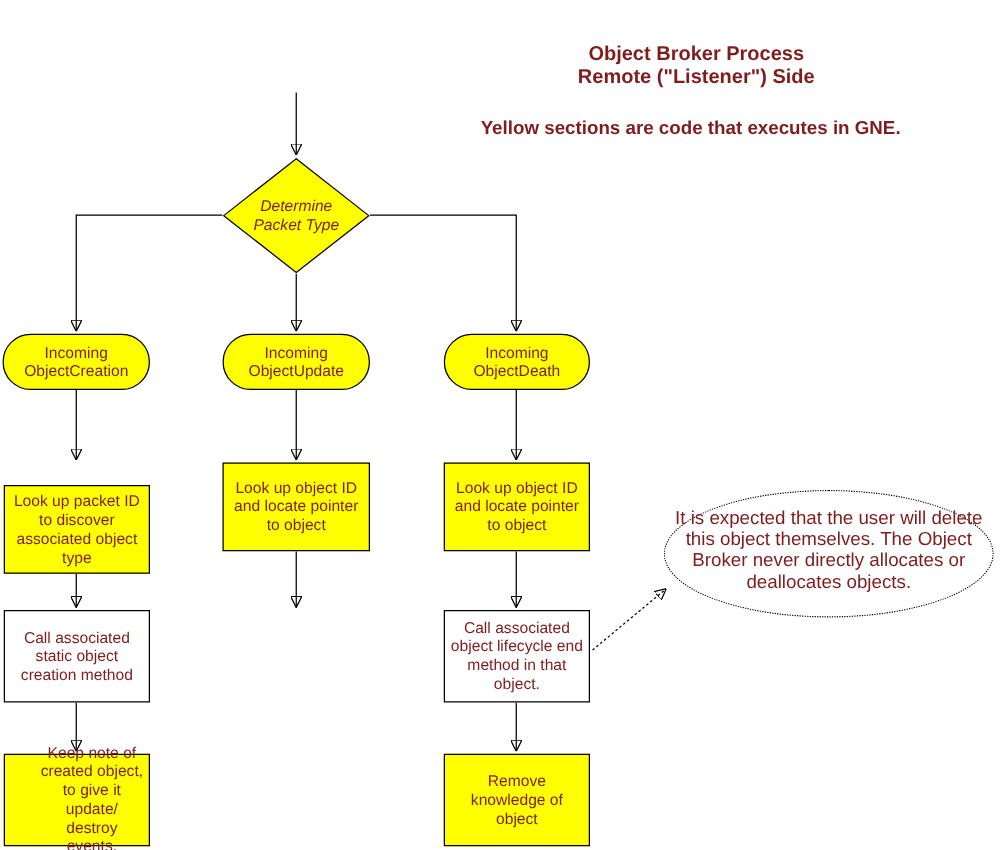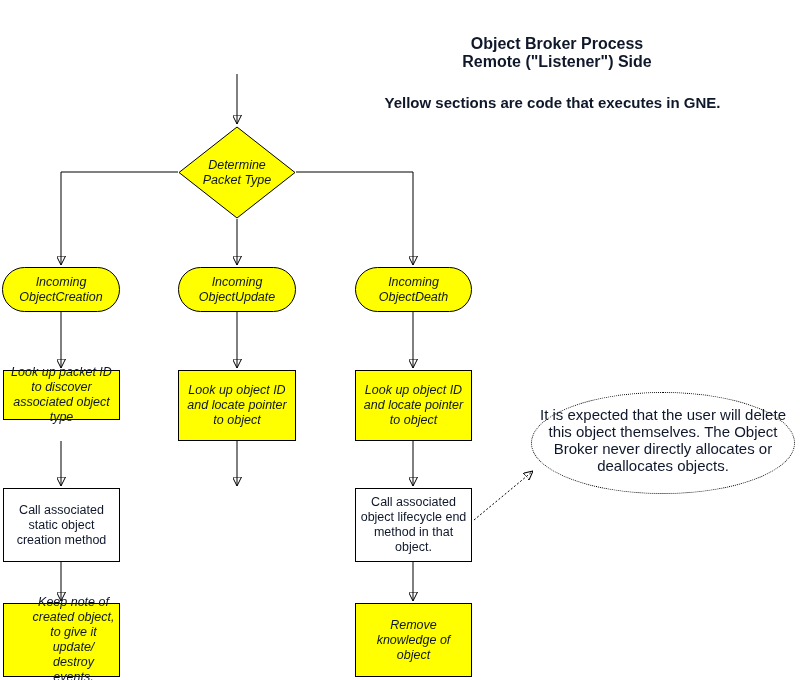--- a/index.html
+++ b/index.html
@@ -1,24 +1,24 @@
 <!DOCTYPE html>
 <html><head>
 <meta charset="utf-8">
 <style>
   html,body{margin:0;padding:0;background:#fff;}
   .canvas{position:relative;width:800px;height:680px;background:#ffffff;overflow:hidden;
-          font-family:"Liberation Sans",sans-serif;color:#0f172a;}
+          font-family:"Liberation Sans",sans-serif;color:#7f1d1d;}
   .wires{position:absolute;left:0;top:0;}
   .wires path{fill:none;stroke:#000000;stroke-width:1;}
   .wires path.dotted{stroke-dasharray:2 2;}
   .node{position:absolute;display:flex;align-items:center;justify-content:center;
         box-sizing:border-box;border:1px solid #000;background:#fff;
         font-size:12.5px;line-height:15px;text-align:center;padding:0 4px;}
-  .yellow{background:#FFFF00;font-style:italic;}
+  .yellow{background:#FFFF00;}
   .stadium{border-radius:23px;padding:0 6px;}
   .diamond{position:absolute;font-style:italic;}
   .diamond svg{position:absolute;left:0;top:0;}
   .diamond polygon{fill:#FFFF00;stroke:#000;stroke-width:1;}
   .diamond .dl{position:absolute;left:0;top:0;right:0;bottom:0;display:flex;
         align-items:center;justify-content:center;text-align:center;
         font-size:12.5px;line-height:15px;padding:0 16px;}
   .hdr{position:absolute;left:377px;top:35px;width:360px;text-align:center;
         font-weight:bold;font-size:16px;line-height:18px;}
   .note{position:absolute;left:354px;top:94px;width:397px;text-align:center;
@@ -71,21 +71,21 @@
   <div class="node stadium yellow" style="left:2px;top:267px;width:118px;height:45px;">
     <span>Incoming ObjectCreation</span>
   </div>
   <div class="node stadium yellow" style="left:178px;top:267px;width:118px;height:45px;">
     <span>Incoming ObjectUpdate</span>
   </div>
   <div class="node stadium yellow" style="left:355px;top:267px;width:117px;height:45px;">
     <span>Incoming ObjectDeath</span>
   </div>
 
-  <div class="node yellow" style="left:3px;top:370px;width:117px;height:50px;">
+  <div class="node yellow" style="left:3px;top:388px;width:117px;height:71px;">
     <span>Look up packet ID to discover associated object type</span>
   </div>
   <div class="node yellow" style="left:178px;top:370px;width:118px;height:71px;">
     <span>Look up object ID and locate pointer to object</span>
   </div>
   <div class="node yellow" style="left:355px;top:370px;width:117px;height:71px;">
     <span>Look up object ID and locate pointer to object</span>
   </div>
 
   <div class="node" style="left:3px;top:488px;width:117px;height:74px;justify-content:center;">

